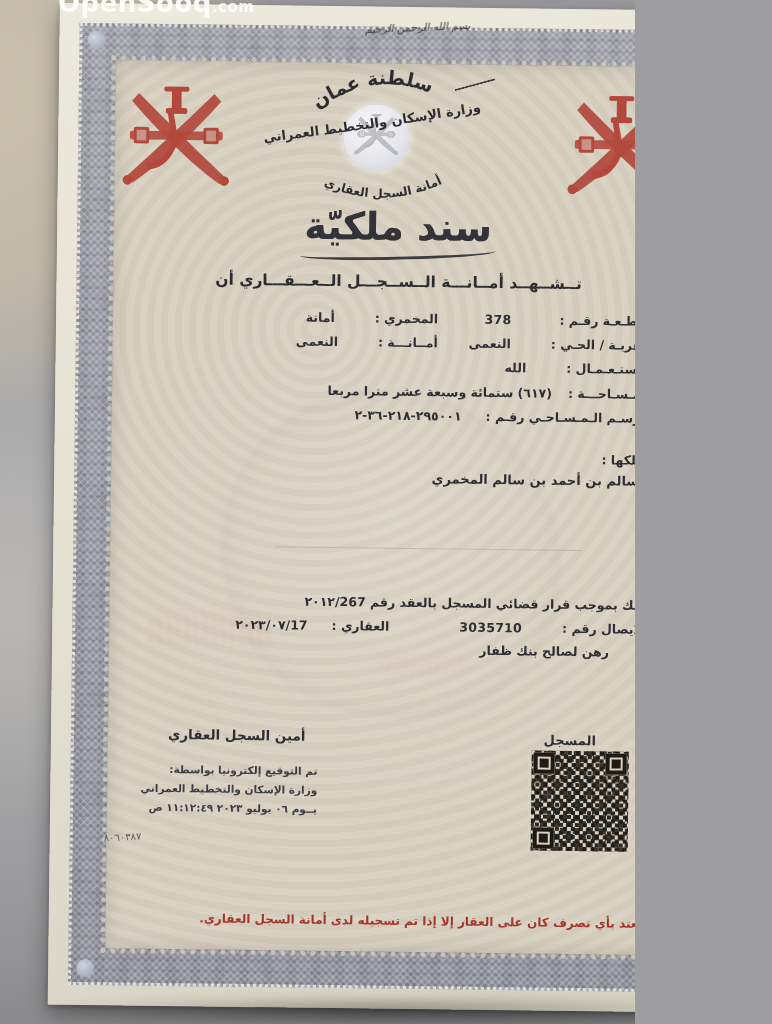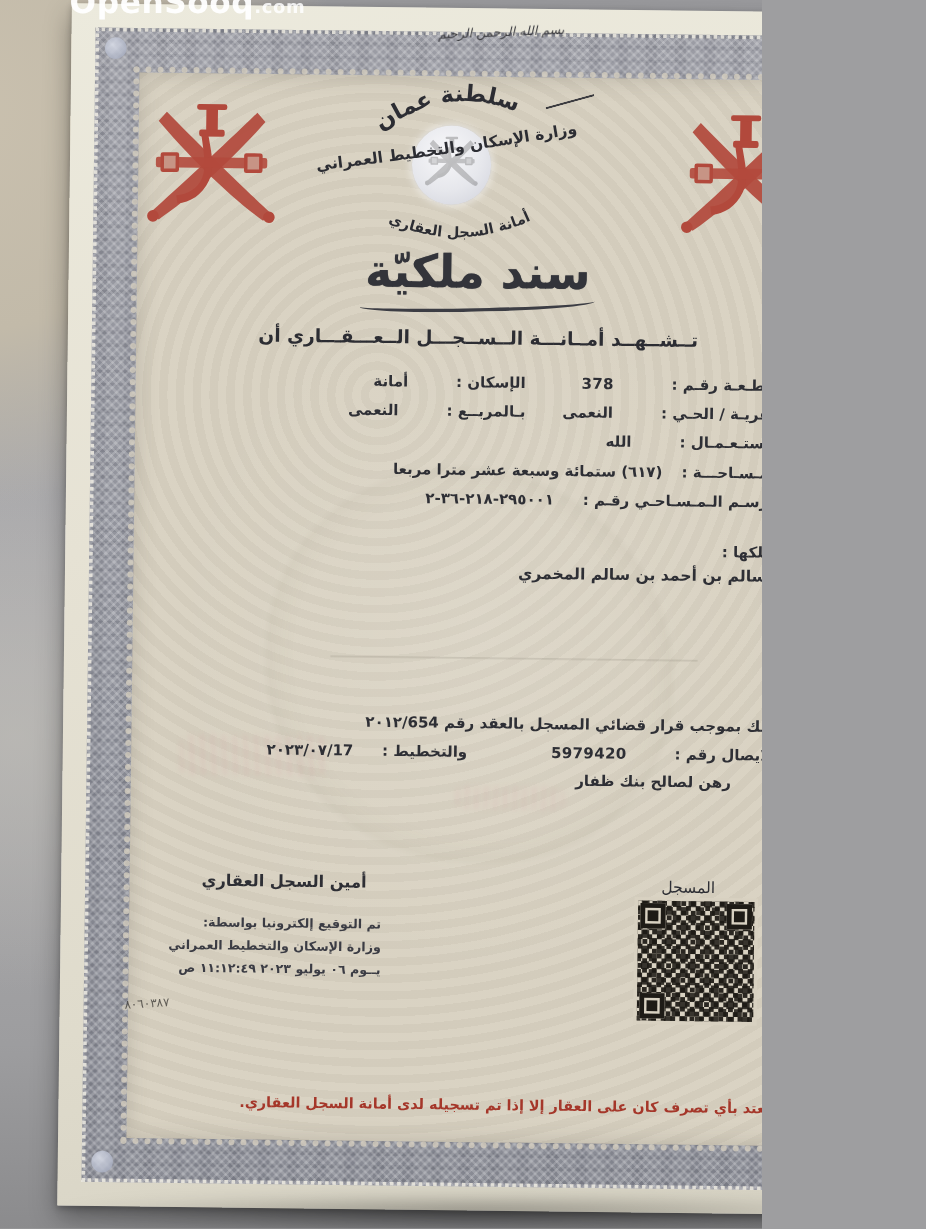--- a/index.html
+++ b/index.html
@@ -106,21 +106,21 @@
   .r-area{right:32px;top:325px;}
   .r-survey{right:32px;top:349px;}
   .r-ownerlbl{right:32px;top:371px;margin-top:20px;}
   .owner-name{position:absolute;right:47px;top:412px;font-size:13px;font-weight:bold;}
 
   .decree{position:absolute;right:32px;top:536px;font-size:12.5px;font-weight:bold;white-space:nowrap;}
   .r-receipt{right:32px;top:560px;}
   .r-date{right:295px;top:560px;}
   .mortgage{position:absolute;right:75px;top:583px;font-size:12.5px;font-weight:bold;}
 
-  .registrar{position:absolute;right:87px;top:672px;font-size:13px;font-weight:normal;}
+  .registrar{position:absolute;right:87px;top:672px;font-size:13px;font-weight:bold;}
   .qr{position:absolute;left:423px;top:690px;width:97px;height:100px;
     background:
       repeating-conic-gradient(rgba(28,25,20,.92) 0% 25%, rgba(0,0,0,0) 0% 50%) 0px 0px/8px 8px,
       repeating-conic-gradient(rgba(28,25,20,.85) 0% 25%, rgba(0,0,0,0) 0% 50%) 3px 5px/13px 13px,
       #d8d1c1;
     box-shadow:0 0 0 3px #d8d1c1;}
   .qr .f{position:absolute;width:21px;height:21px;border:4px solid #1e1b16;background:#d8d1c1;box-sizing:border-box;}
   .qr .f::before{content:"";position:absolute;inset:2px;background:#1e1b16;}
   .qr .ftl{left:2px;top:2px}.qr .ftr{right:2px;top:2px}.qr .fbl{left:2px;bottom:2px}
 
@@ -211,29 +211,29 @@
         <div class="title-swash"></div>
       </div>
 
       <div class="attest">تــشــهــد أمــانـــة الــســجـــل الــعـــقـــاري أن</div>
 
       <div class="frow r-plot g48">
         <span class="lbl">القطـعـة رقـم :</span>
         <span class="val num">378</span>
       </div>
       <div class="frow r-wilaya g40">
-        <span class="lbl">الإسكان :</span>
+        <span class="lbl">المخمري :</span>
         <span class="val">أمانة</span>
       </div>
       <div class="frow r-village g40">
         <span class="lbl">بالقريـة / الحـي :</span>
         <span class="val">النعمى</span>
       </div>
       <div class="frow r-block g40">
-        <span class="lbl">بـالمربــع :</span>
+        <span class="lbl">أمــانـــة :</span>
         <span class="val">النعمى</span>
       </div>
       <div class="frow r-usage g40">
         <span class="lbl">بالاستـعـمـال :</span>
         <span class="val">الله</span>
       </div>
       <div class="frow r-area g16">
         <span class="lbl">بالمـسـاحـــة :</span>
         <span class="val">(٦١٧) ستمائة وسبعة عشر مترا مربعا</span>
       </div>
@@ -246,28 +246,28 @@
       </div>
       <div class="owner-name">سالم بن أحمد بن سالم المخمري</div>
 
       <div class="ghost-line">
           <span></span>
         </div>
       <div class="pink-mark pink-a"></div>
       <div class="pink-mark pink-b"></div>
 
       <div class="decree">
-        <span>وذلك بموجب قرار قضائي المسجل بالعقد رقم </span><span class="num">٢٠١٢/654</span>
+        <span>وذلك بموجب قرار قضائي المسجل بالعقد رقم </span><span class="num">٢٠١٢/267</span>
       </div>
       <div class="frow r-receipt g40">
         <span class="lbl">بالايصال رقم :</span>
-        <span class="val num">5979420</span>
+        <span class="val num">3035710</span>
       </div>
       <div class="frow r-date g24">
-        <span class="lbl">والتخطيط :</span>
+        <span class="lbl">العقاري :</span>
         <span class="val num">٢٠٢٣/٠٧/17</span>
       </div>
       <div class="mortgage">رهن لصالح بنك ظفار</div>
 
       <div class="registrar">المسجل</div>
       <div class="qr">
         <span class="f ftl"></span>
         <span class="f ftr"></span>
         <span class="f fbl"></span>
       </div>

